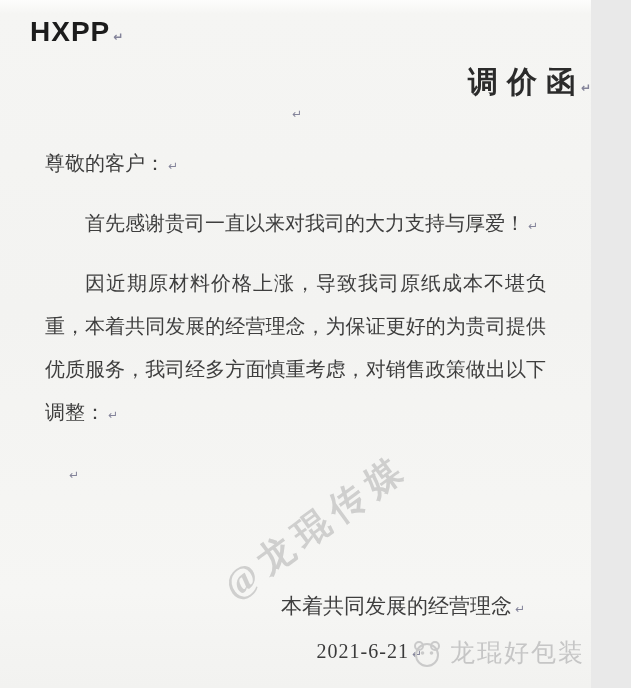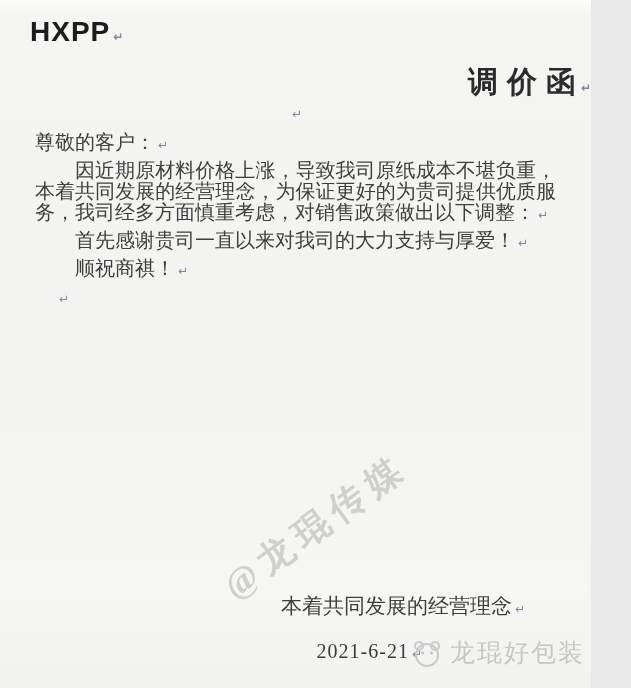--- a/index.html
+++ b/index.html
@@ -47,23 +47,23 @@
     left: 0; right: 0;
     text-align: center;
   }
   .letter-body {
     position: absolute;
     top: 128px;
     left: 31px;
     right: 31px;
   }
   .letter-body p {
-    margin: 4px;
+    margin: 14px;
     font-size: 20px;
-    line-height: 21px;
+    line-height: 43px;
     text-align: justify;
     word-break: break-all;
     color: #3e3e3e;
   }
   .letter-body p.indent { text-indent: 2em; }
   .empty-line .mark { margin-left: 2em; }
   .sig-company {
     position: absolute;
     top: 592px;
     right: 66px;
@@ -122,27 +122,24 @@
 
   <div class="center-mark-row">
     <span class="mark">↵</span>
   </div>
 
   <div class="letter-body">
     <p>
       <span>尊敬的客户：</span><span class="mark">↵</span>
     </p>
     <p class="indent">
-      <span>因近期原材料价格上涨，导致我司原纸成本不堪负重，本着共同发展的经营理念，为保证更好的为贵司提供优质服务，我司经多方面慎重考虑，对销售政策做出以下调整：</span><span class="mark">↵</span>
-    </p>
-    <p class="indent">
       <span>首先感谢贵司一直以来对我司的大力支持与厚爱！</span><span class="mark">↵</span>
     </p>
     <p class="indent">
-      <span>顺祝商祺！</span><span class="mark">↵</span>
+      <span>因近期原材料价格上涨，导致我司原纸成本不堪负重，本着共同发展的经营理念，为保证更好的为贵司提供优质服务，我司经多方面慎重考虑，对销售政策做出以下调整：</span><span class="mark">↵</span>
     </p>
     <p class="empty-line">
       <span class="mark">↵</span>
     </p>
   </div>
 
   <div class="sig-company">
     <span>本着共同发展的经营理念</span><span class="mark">↵</span>
   </div>
 

